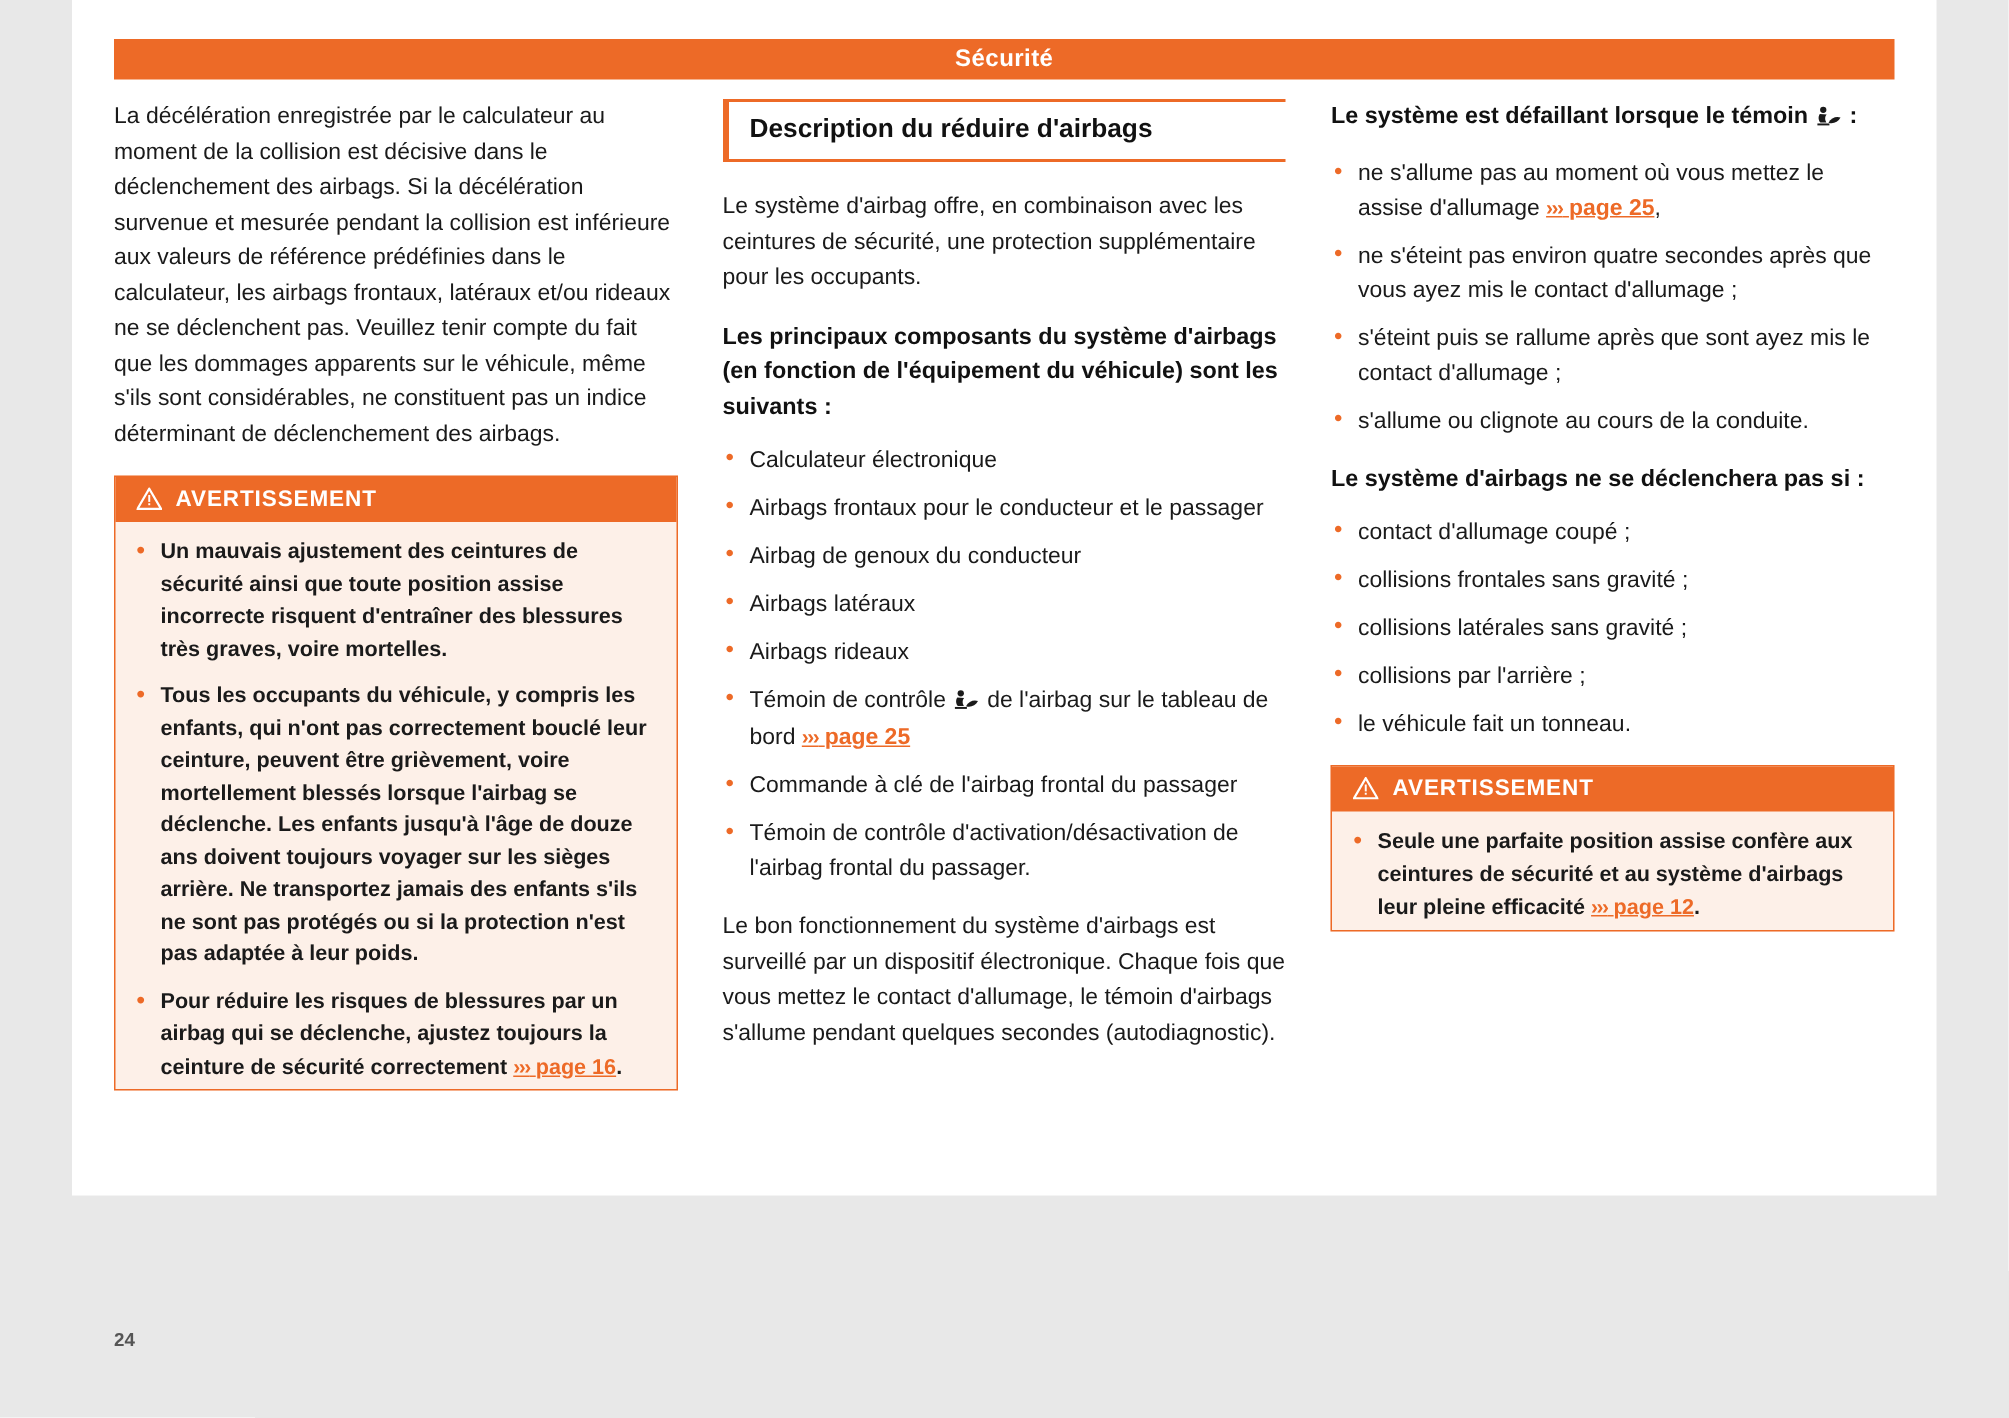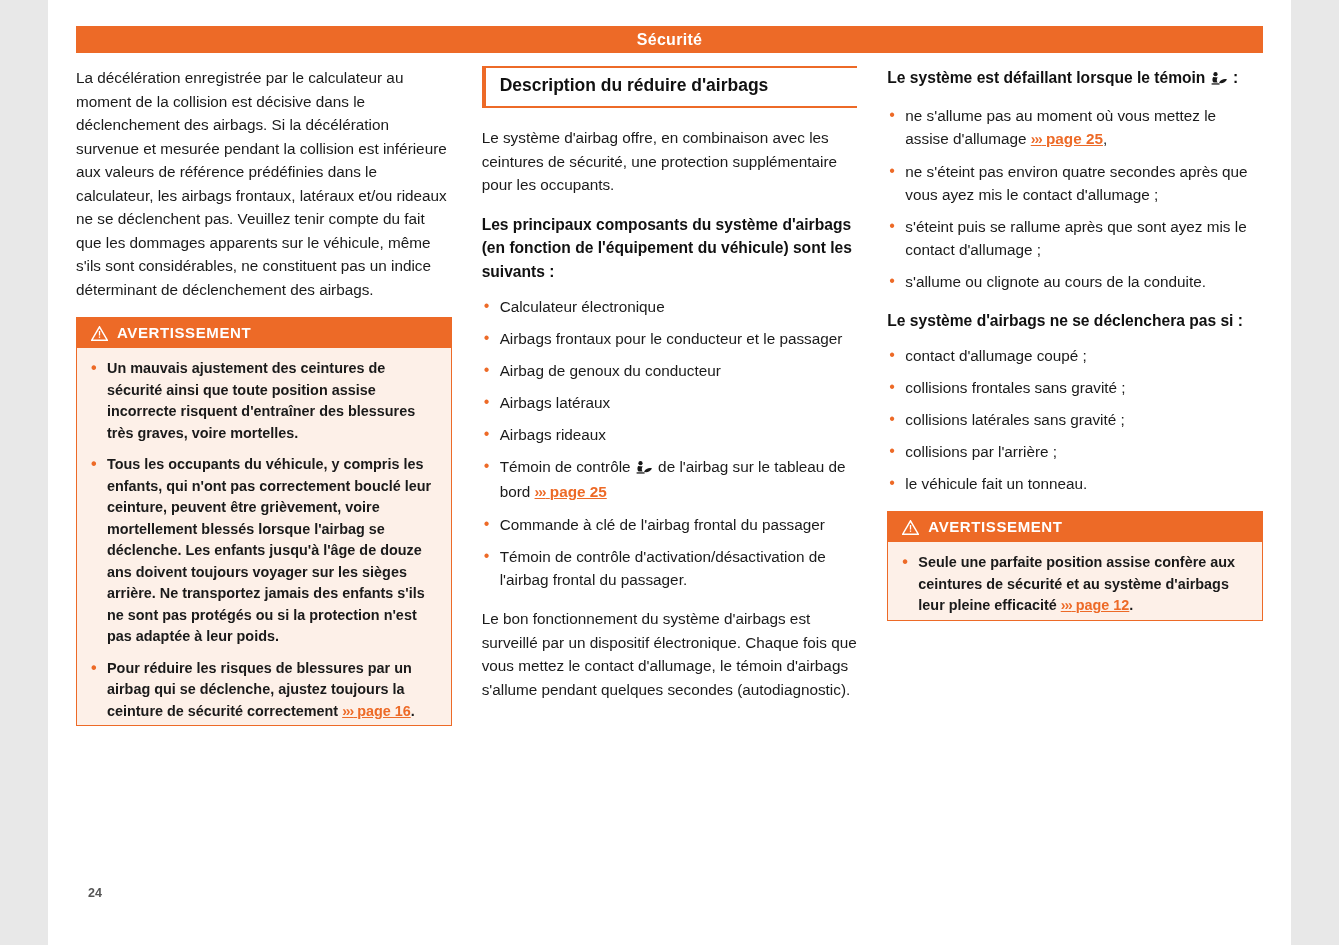--- a/index.html
+++ b/index.html
@@ -11,21 +11,21 @@
     height: 945px;
     background: #e8e8e8;
     font-family: "Liberation Sans", sans-serif;
     overflow: hidden;
   }
   .page {
     position: absolute;
     left: 48px;
     top: 0;
     width: 1243px;
-    height: 945px;
+    height: 797px;
     background: #ffffff;
   }
   .page-header {
     position: absolute;
     left: 28px;
     top: 26px;
     width: 1187px;
     height: 27px;
     background: #ed6a27;
     color: #ffffff;
@@ -108,21 +108,21 @@
     margin-top: 16px;
   }
   .warn-head {
     background: #ed6a27;
     color: #ffffff;
     font-size: 15px;
     font-weight: bold;
     letter-spacing: 0.6px;
     padding: 6px 0 7px 14px;
     display: flex;
-    align-items: flex-end;
+    align-items: center;
     gap: 9px;
   }
   .warn-head .tri {
     display: inline-block;
     width: 17px;
     height: 15px;
     position: relative;
   }
   .warn-body {
     padding: 10px 14px 3px 14px;
@@ -147,21 +147,21 @@
     color: #ed6a27;
     font-size: 16px;
   }
   .airbag-icon {
     display: inline-block;
     vertical-align: -2px;
     margin: 0 1px;
   }
   .page-number {
     position: absolute;
-    left: 40px;
+    left: 28px;
     top: 886px;
     font-size: 12.5px;
     font-weight: bold;
     color: #555;
     text-align: right;
   }
 </style>
 </head>
 <body>
 

